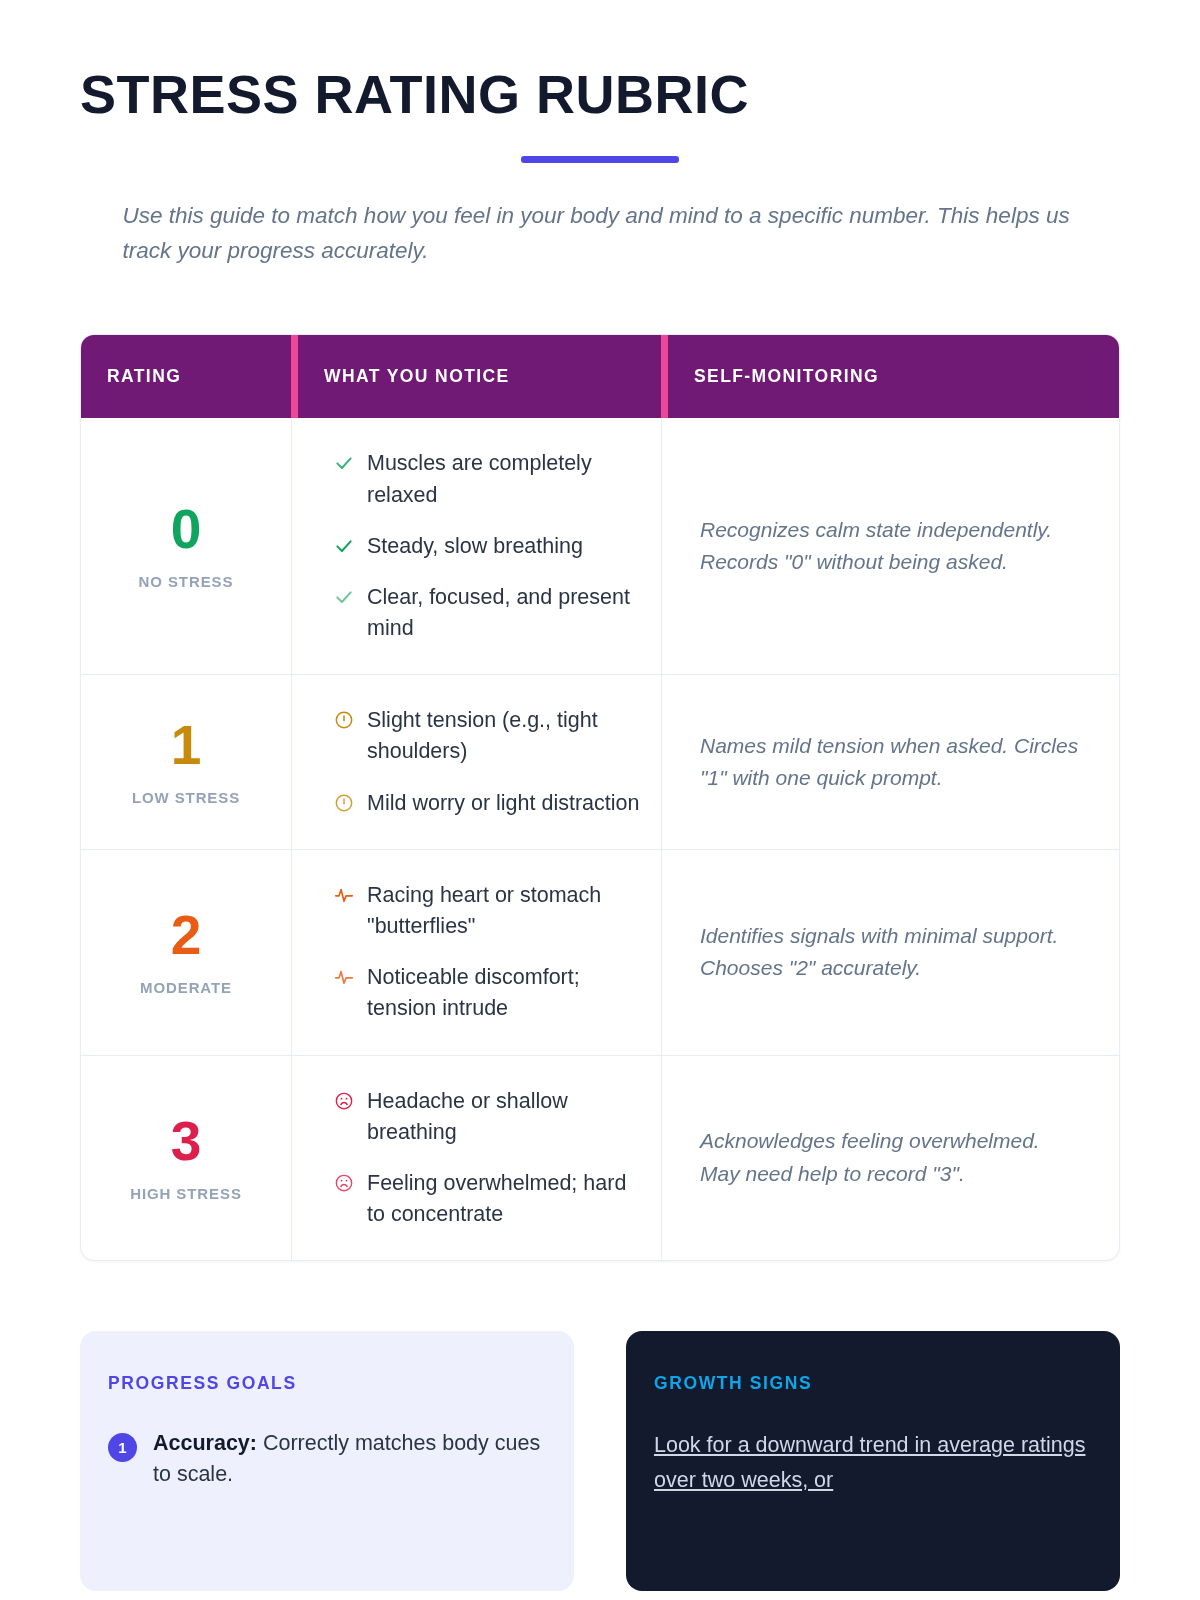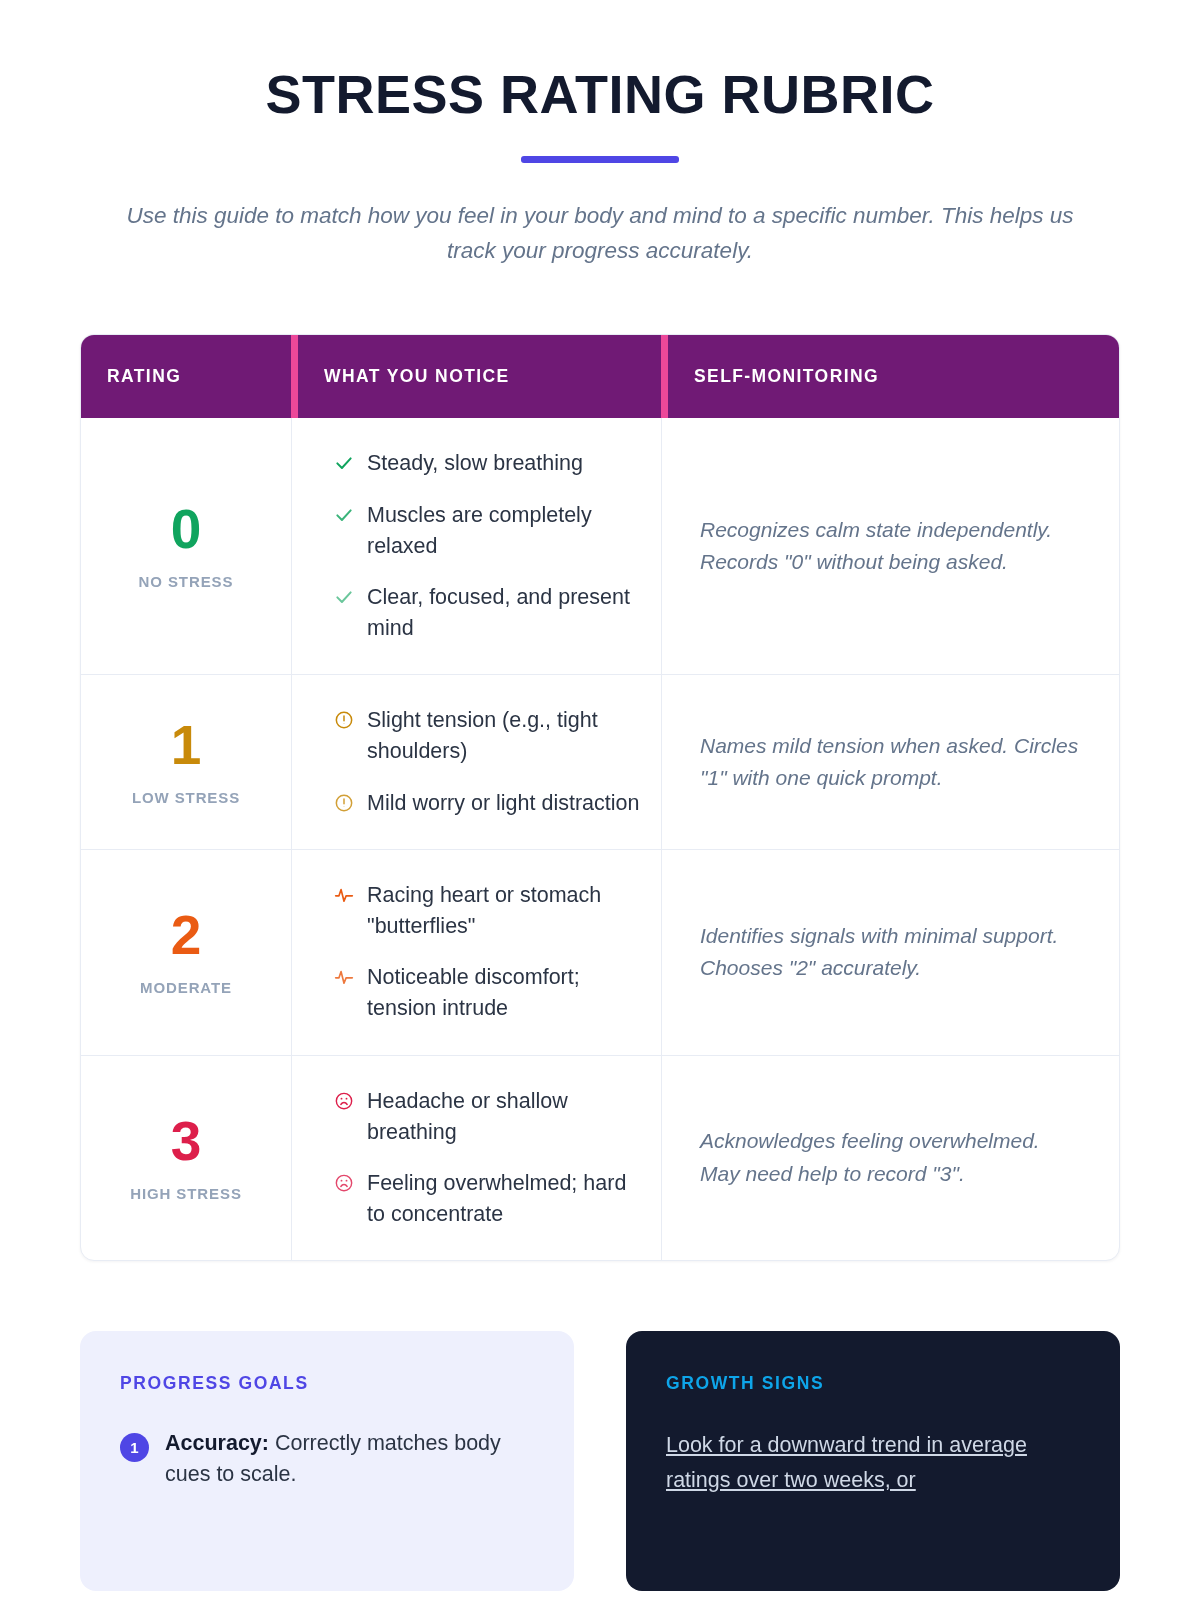--- a/index.html
+++ b/index.html
@@ -20,21 +20,21 @@
   .page {
     width: 1200px;
     height: 1600px;
     position: relative;
     padding: 0 80px;
     overflow: hidden;
   }
 
   
   .header {
-    text-align: center;
+    text-align: left;
     padding-top: 66px;
   }
 
   .page-title {
     font-size: 54px;
     font-weight: 700;
     letter-spacing: 0.5px;
     color: #131a2e;
     line-height: 1.05;
   }
@@ -168,21 +168,21 @@
   
   .cards {
     display: flex;
     gap: 52px;
     margin-top: 70px;
   }
 
   .card {
     flex: 1;
     border-radius: 16px;
-    padding: 42px 40px;
+    padding: 42px 28px;
     min-height: 260px;
   }
 
   .card-goals {
     background: #eef0fd;
   }
 
   .card-growth {
     background: #131a2e;
   }
@@ -255,30 +255,30 @@
     </div>
 
     <div id="tbody">
         <div class="trow">
           <div class="td col-rating rating-cell">
             <div class="rating-num" style="color: rgb(16, 164, 94);">0</div>
             <div class="rating-label">NO STRESS</div>
           </div>
           <div class="td col-notice notice-cell">
             <div class="notice-item">
+              <svg viewBox="0 0 24 24" class="notice-icon" fill="none" stroke="#10a45e" stroke-width="2.4" stroke-linecap="round" stroke-linejoin="round" style="opacity: 0.82;">
+                <polyline points="4,12.5 9.5,18 20,6.5"></polyline>
+              </svg>
+              <span>Muscles are completely relaxed</span>
+            </div>
+            <div class="notice-item">
               <svg viewBox="0 0 24 24" class="notice-icon" fill="none" stroke="#10a45e" stroke-width="2.4" stroke-linecap="round" stroke-linejoin="round" style="opacity: 1;">
                 <polyline points="4,12.5 9.5,18 20,6.5"></polyline>
               </svg>
               <span>Steady, slow breathing</span>
-            </div>
-            <div class="notice-item">
-              <svg viewBox="0 0 24 24" class="notice-icon" fill="none" stroke="#10a45e" stroke-width="2.4" stroke-linecap="round" stroke-linejoin="round" style="opacity: 0.82;">
-                <polyline points="4,12.5 9.5,18 20,6.5"></polyline>
-              </svg>
-              <span>Muscles are completely relaxed</span>
             </div>
             <div class="notice-item">
               <svg viewBox="0 0 24 24" class="notice-icon" fill="none" stroke="#10a45e" stroke-width="2.4" stroke-linecap="round" stroke-linejoin="round" style="opacity: 0.62;">
                 <polyline points="4,12.5 9.5,18 20,6.5"></polyline>
               </svg>
               <span>Clear, focused, and present mind</span>
             </div>
           </div>
           <div class="td col-monitor monitor-cell">
             <div class="monitor-text">Recognizes calm state independently. Records "0" without being asked.</div>

